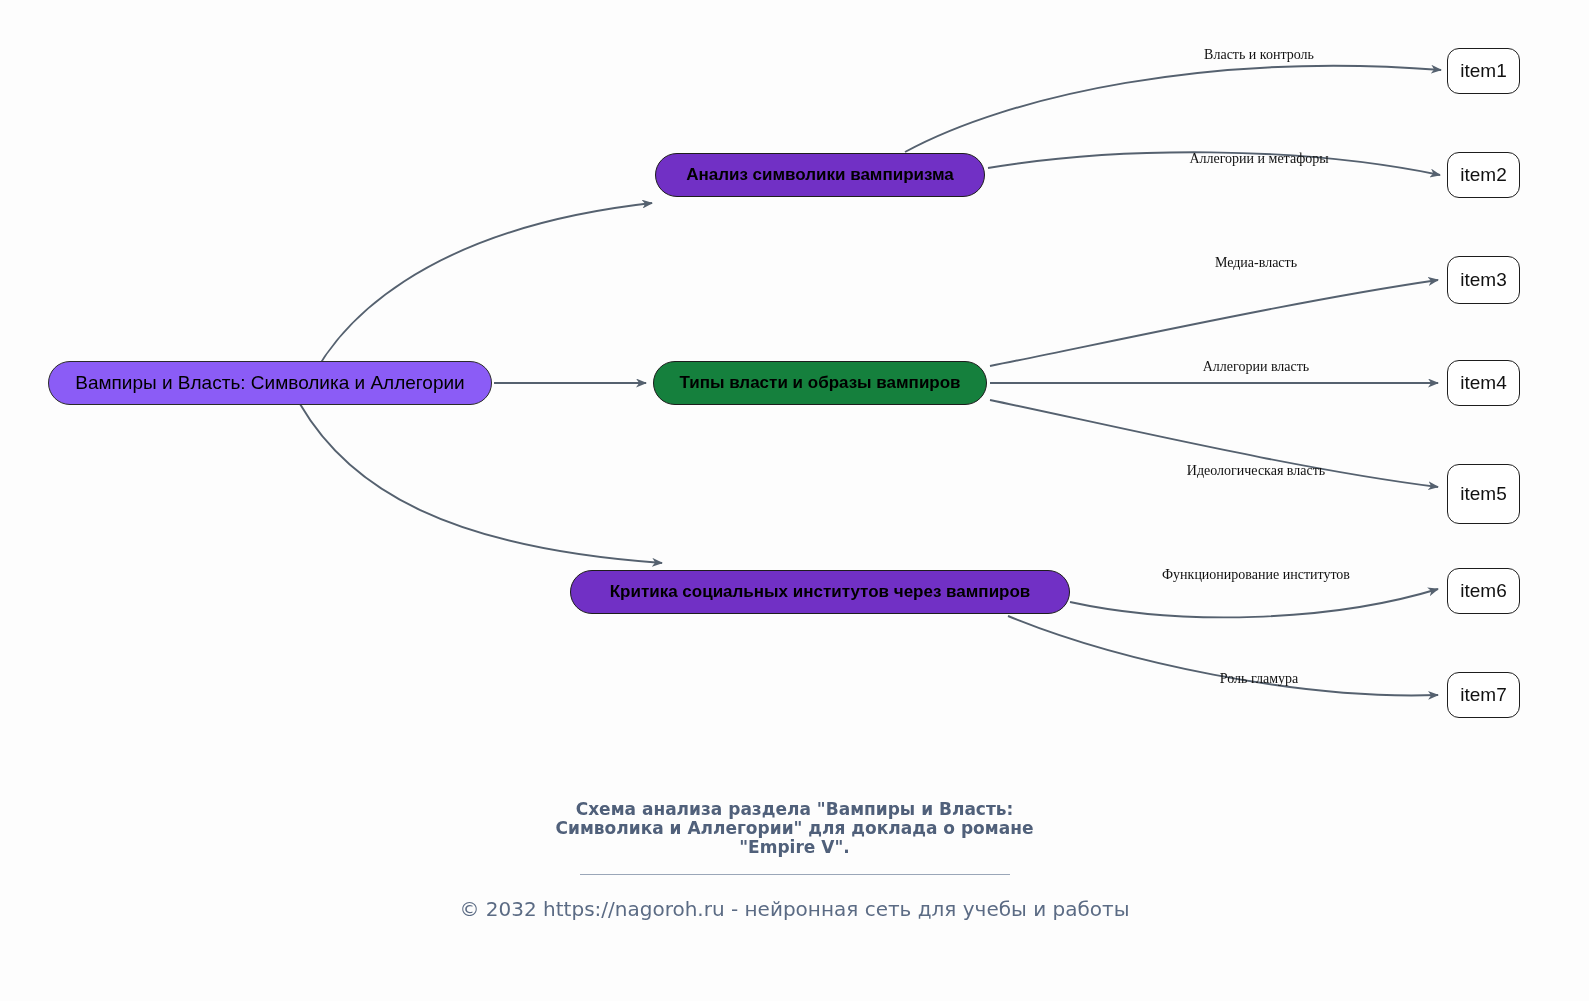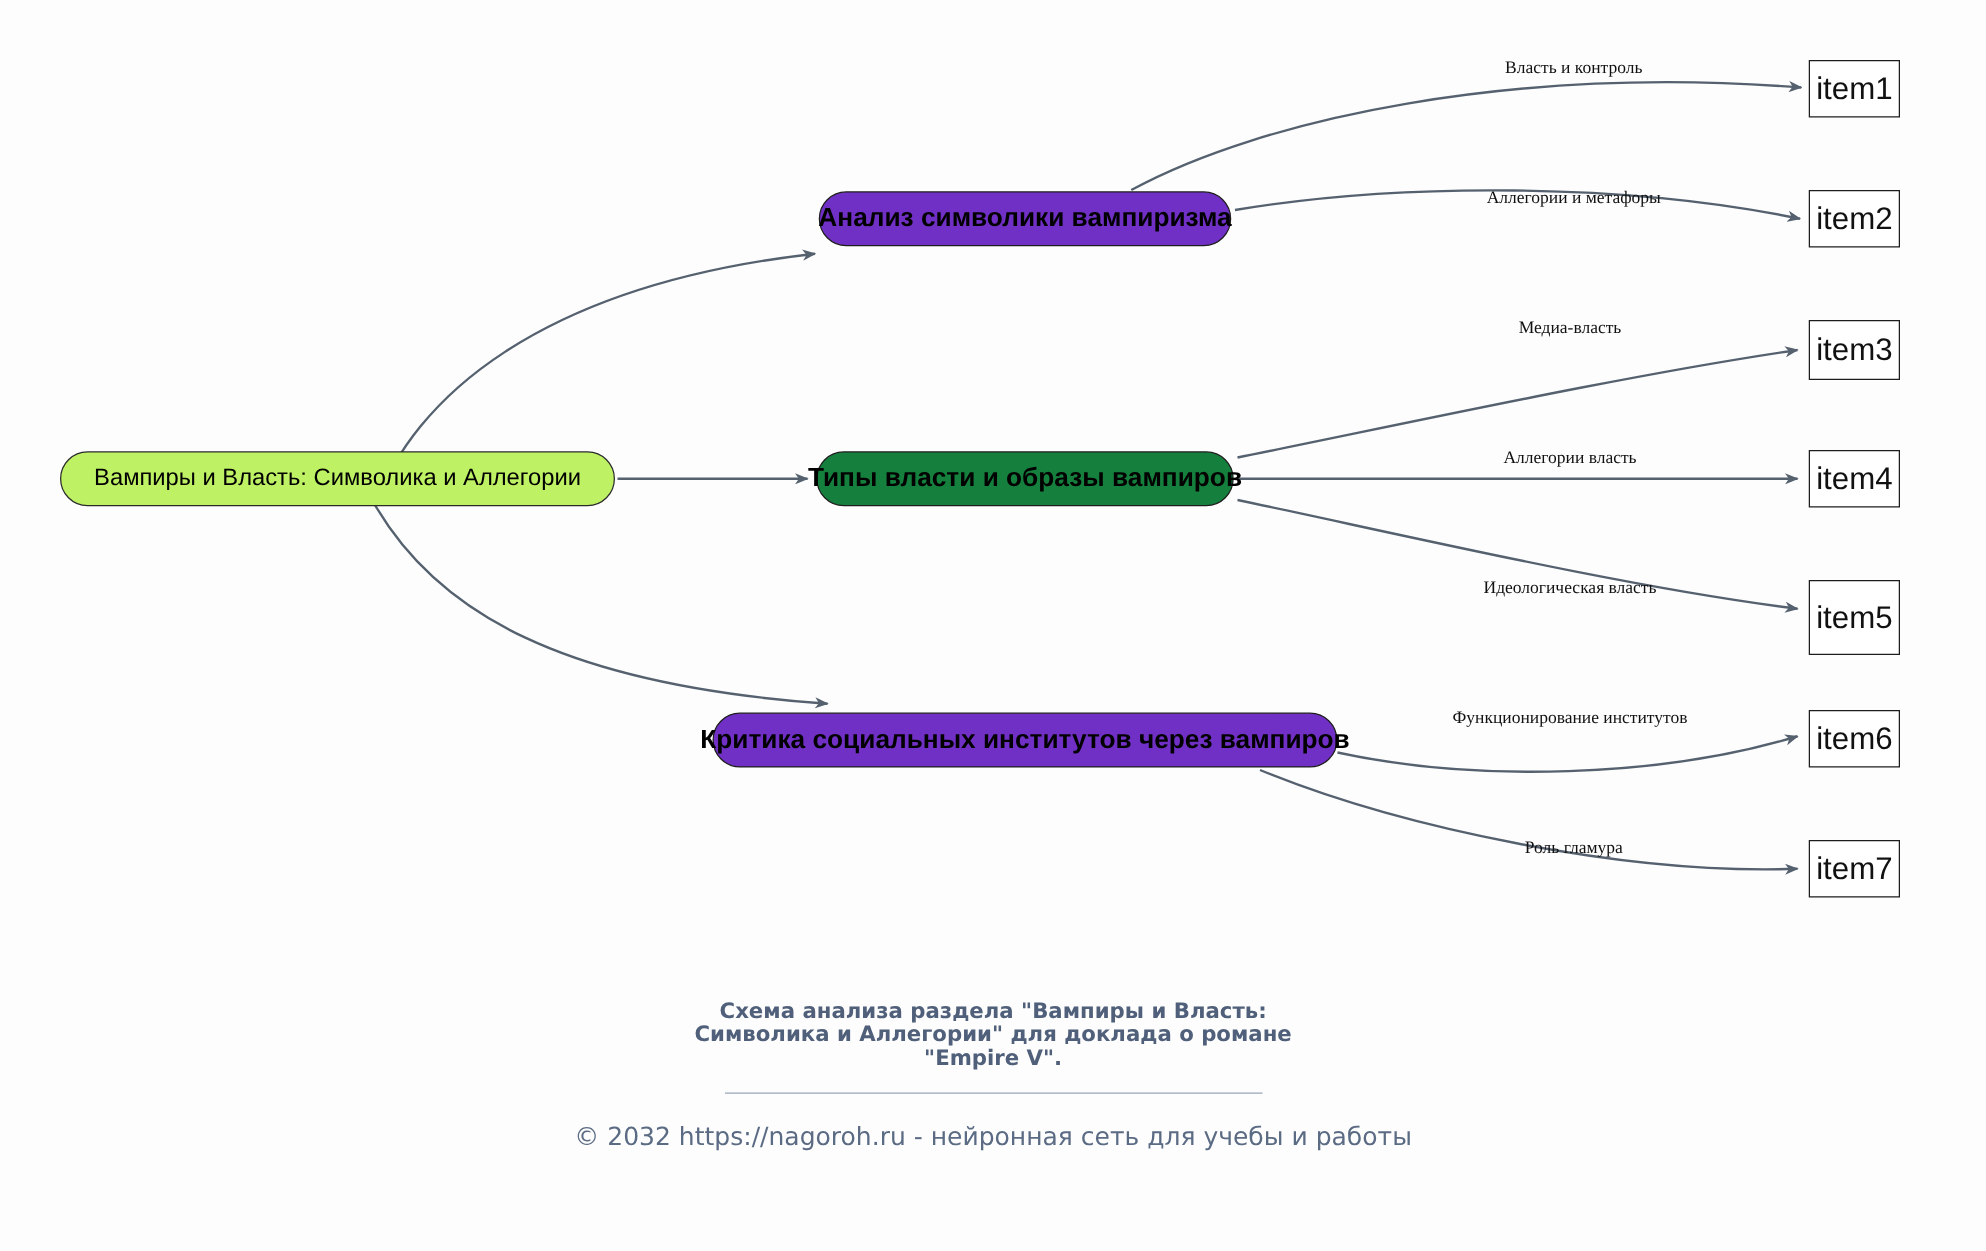--- a/index.html
+++ b/index.html
@@ -37,32 +37,32 @@
     border: 1.3px solid #2a2a2a;
     color: #000000;
     font-size: 19px;
     height: 44px;
     border-radius: 22px;
   }
   .node-branch {
     background: #7130c5;
     border: 1.3px solid #1d1d1d;
     color: #000000;
-    font-size: 21px;
+    font-size: 17px;
     font-weight: bold;
     height: 44px;
     border-radius: 22px;
   }
   .node-leaf {
     background: #ffffff;
     border: 1.5px solid #1d1d1d;
     color: #111111;
-    font-size: 25px;
+    font-size: 19px;
     height: 44px;
-    border-radius: 0;
+    border-radius: 12px;
   }
   .edge-label {
     position: absolute;
     font-family: "Liberation Serif", serif;
     font-size: 14px;
     color: #111111;
     white-space: nowrap;
     transform: translateX(-50%);
   }
   #footer {
@@ -110,21 +110,21 @@
         <path d="M 988,168 C 1120,146 1300,146 1440,175" fill="none" stroke="#55616f" stroke-width="1.9" marker-end="url(#arrowhead)"></path>
         <path d="M 990,366 C 1110,342 1300,300 1438,280" fill="none" stroke="#55616f" stroke-width="1.9" marker-end="url(#arrowhead)"></path>
         <path d="M 990,383 L 1438,383" fill="none" stroke="#55616f" stroke-width="1.9" marker-end="url(#arrowhead)"></path>
         <path d="M 990,400 C 1110,425 1300,470 1438,487" fill="none" stroke="#55616f" stroke-width="1.9" marker-end="url(#arrowhead)"></path>
         <path d="M 1070,602 C 1180,626 1330,622 1438,589" fill="none" stroke="#55616f" stroke-width="1.9" marker-end="url(#arrowhead)"></path>
         <path d="M 1008,616 C 1120,662 1300,700 1438,695" fill="none" stroke="#55616f" stroke-width="1.9" marker-end="url(#arrowhead)"></path>
       </g>
   </svg>
 
   <div id="nodes">
-      <div class="node node-root" style="left: 48px; top: 361px; width: 444px; height: 44px; background: #bef264;">
+      <div class="node node-root" style="left: 48px; top: 361px; width: 444px; height: 44px; background: #8b5cf6;">
         <span>Вампиры и Власть: Символика и Аллегории</span>
       </div>
       <div class="node node-branch" style="left: 655px; top: 153px; width: 330px; height: 44px; background: rgb(113, 48, 197);">
         <span>Анализ символики вампиризма</span>
       </div>
       <div class="node node-branch" style="left: 653px; top: 361px; width: 334px; height: 44px; background: #15803d;">
         <span>Типы власти и образы вампиров</span>
       </div>
       <div class="node node-branch" style="left: 570px; top: 570px; width: 500px; height: 44px; background: rgb(113, 48, 197);">
         <span>Критика социальных институтов через вампиров</span>

